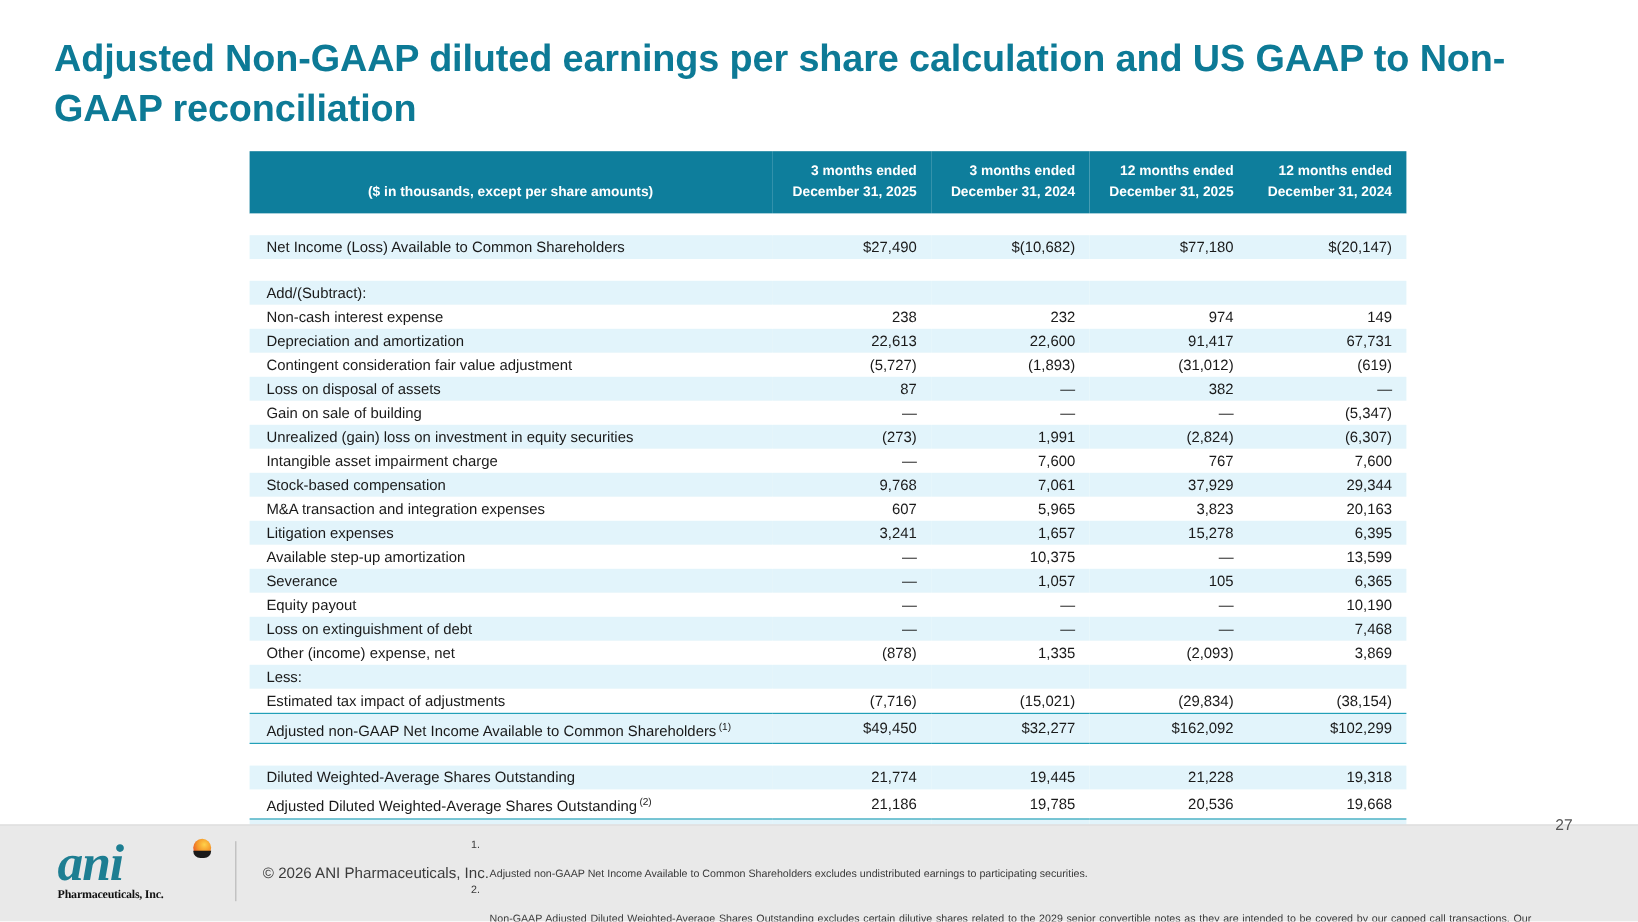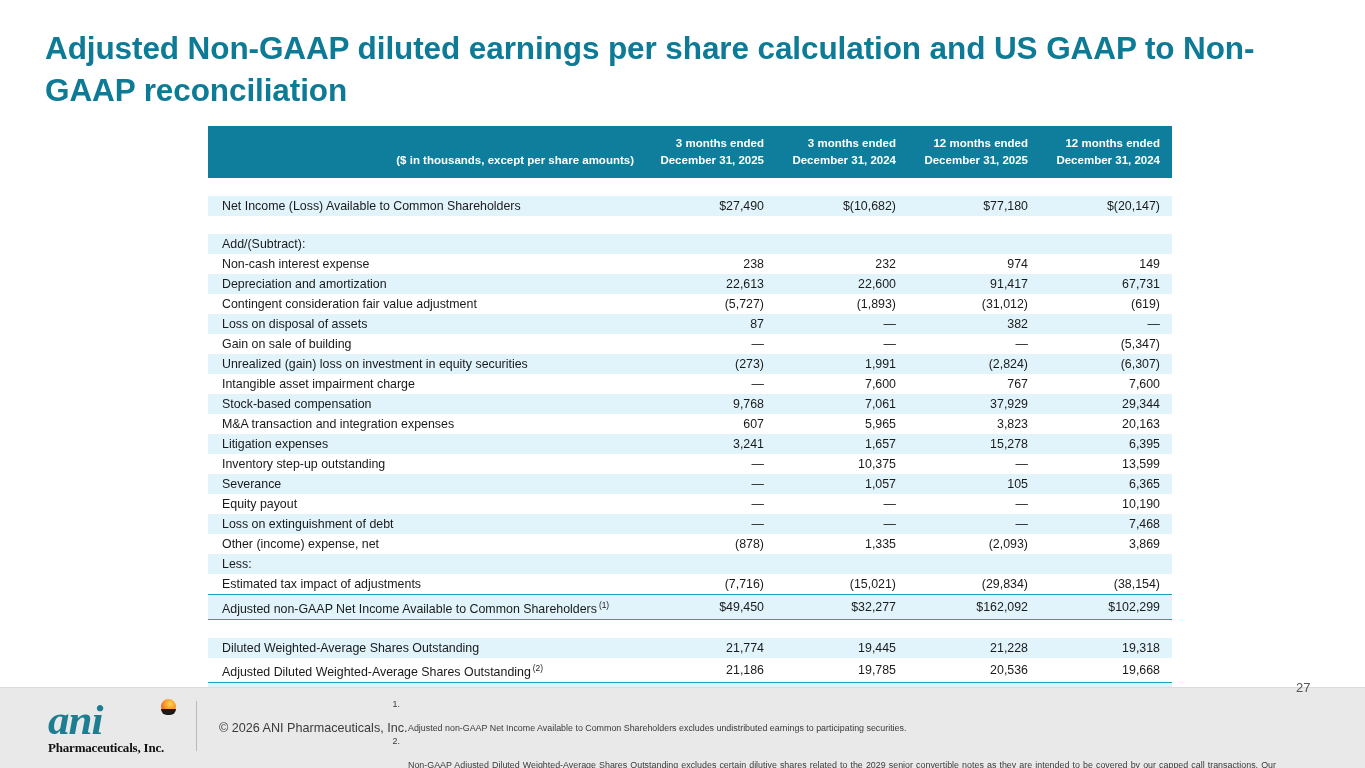--- a/index.html
+++ b/index.html
@@ -34,21 +34,21 @@
   thead th {
     background: #0e7e9c;
     color: #ffffff;
     font-size: 11.5px;
     font-weight: bold;
     padding: 9px 10px 10px 10px;
     vertical-align: bottom;
     line-height: 1.45;
     white-space: pre-line;
   }
-  thead th.h-label { text-align: right; padding-left: 9px; }
+  thead th.h-label { text-align: center; padding-left: 9px; }
   thead th.h-num   { text-align: right; padding-right: 12px; }
 
   tbody td {
     font-size: 12.4px;
     color: #1a1a1a;
     height: 20px;
     padding: 2px 0 2px 0;
     line-height: 16px;
     vertical-align: middle;
   }
@@ -94,21 +94,21 @@
   .logo-dot::after {
     content: "";
     position: absolute; left: 0; bottom: -1px;
     width: 15px; height: 6px;
     background: #1a1a1a;
     border-radius: 0 0 8px 8px;
   }
   .logo-sub {
     font-family: "Liberation Serif", serif;
     font-weight: bold;
-    font-size: 13px;
+    font-size: 10px;
     color: #111111;
     letter-spacing: -0.2px;
     margin-top: -2px;
   }
   .footer-divider {
     position: absolute; left: 196px; top: 13px;
     width: 1px; height: 50px; background: #b9b9b9;
   }
   .copyright {
     position: absolute; left: 219px; top: 721px;
@@ -239,21 +239,21 @@
             <td class="num">20,163</td>
           </tr>
           <tr class="shade">
             <td class="lbl">Litigation expenses</td>
             <td class="num">3,241</td>
             <td class="num">1,657</td>
             <td class="num">15,278</td>
             <td class="num">6,395</td>
           </tr>
           <tr class="plain">
-            <td class="lbl">Inventory step-up outstanding</td>
+            <td class="lbl">Available step-up amortization</td>
             <td class="num">—</td>
             <td class="num">10,375</td>
             <td class="num">—</td>
             <td class="num">13,599</td>
           </tr>
           <tr class="shade">
             <td class="lbl">Severance</td>
             <td class="num">—</td>
             <td class="num">1,057</td>
             <td class="num">105</td>

